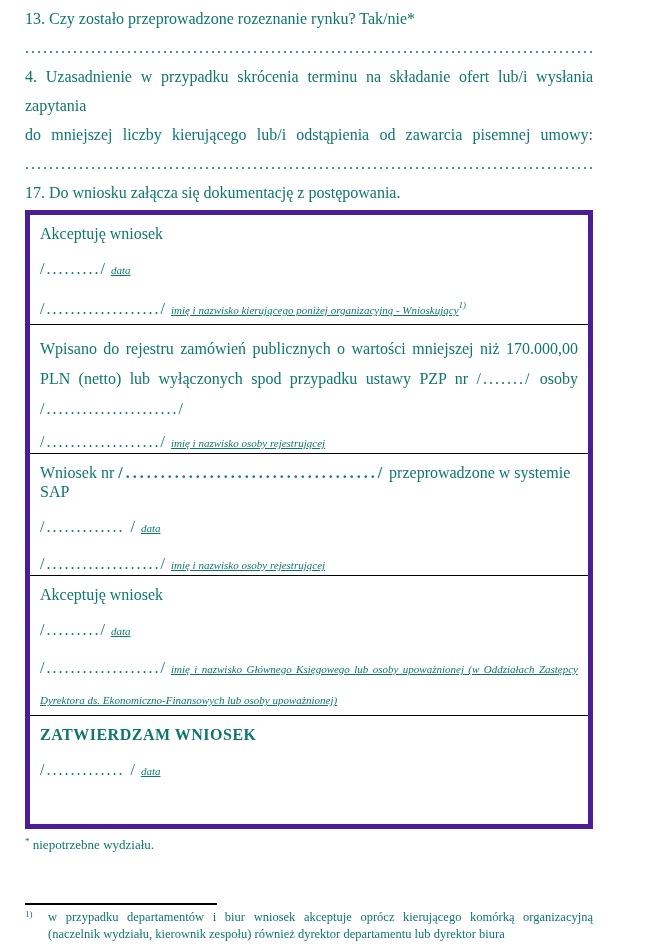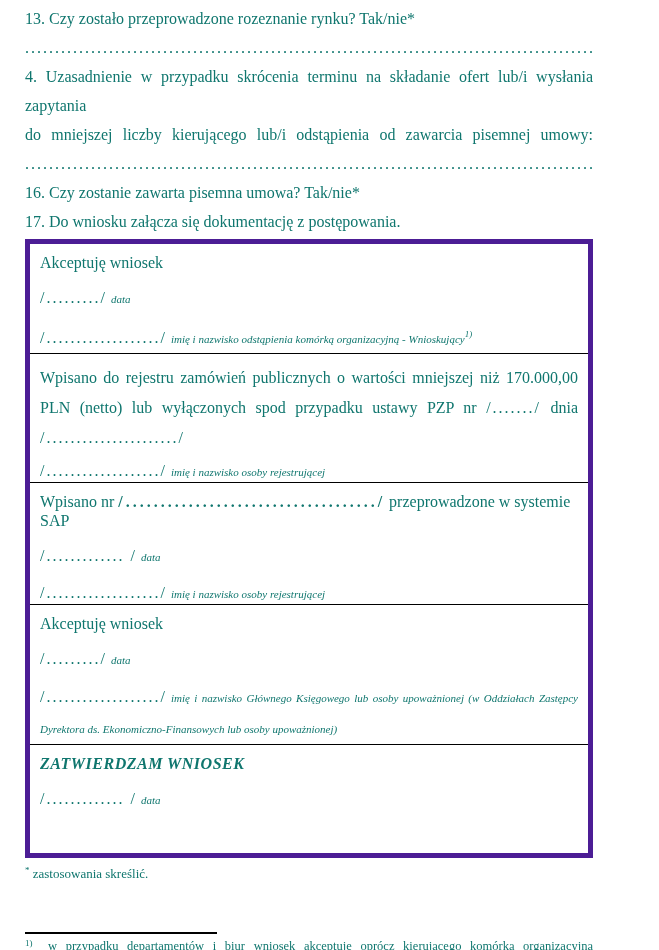--- a/index.html
+++ b/index.html
@@ -32,26 +32,26 @@
     padding:9px 10px 0 10px;
     font-size:16px;
   }
   .trow:last-child { border-bottom:none; }
   .r1 { min-height:110px; }
   .r2 { min-height:101px; }
   .r3 { min-height:102px; }
   .r4 { min-height:134px; }
   .r5 { min-height:108px; }
   .row-title { font-size:16px; line-height:19px; }
-  .row-title.bold { font-weight:bold; letter-spacing:0.5px;font-style:italic; }
+  .row-title.bold { font-weight:bold; letter-spacing:0.5px; }
   .cell-text { line-height:30px; }
   .sig { margin-top:16px; line-height:19px; }
   .sig .blank { letter-spacing:2px; }
   .small {
-    font-size:11px; font-style:italic; margin-left:4px;
+    font-size:11px; font-style:italic; margin-left:4px;text-decoration:underline;
   }
   .sup {
     font-size:9px; font-style:italic; vertical-align:super;
   }
   .bold-dots { font-weight:bold; letter-spacing:3px; }
   .sig.name4 { line-height:29px; margin-top:12px; text-align:justify; }
   .note { margin-top:4px; font-size:13px; line-height:17px; }
   .note .note-sup { font-size:9px; vertical-align:super; }
   .footnote-sep {
     margin-top:50px;
@@ -78,47 +78,46 @@
   <div class="para">13. Czy zostało przeprowadzone rozeznanie rynku? Tak/nie*</div>
 
   <div class="dotline">..................................................................................................................................</div>
 
   <div class="para fill">
     <span>4. Uzasadnienie w przypadku skrócenia terminu na składanie ofert lub/i wysłania zapytania</span><br>
     <span>do mniejszej liczby kierującego lub/i odstąpienia od zawarcia pisemnej umowy:</span>
   </div>
   <div class="dotline">..................................................................................................................................</div>
 
-  <div class="para">16. Czy zostanie zawarta pisemna umowa? Tak/nie*</div>
   <div class="para">17. Do wniosku załącza się dokumentację z postępowania.</div>
 
   <div class="form-table">
 
     <div class="trow r1">
       <div class="row-title">Akceptuję wniosek</div>
       <div class="sig">
         <span class="blank">/........./</span><span class="small">data</span>
       </div>
       <div class="sig">
-        <span class="blank">/.................../</span><span class="small">imię i nazwisko odstąpienia komórką organizacyjną - Wnioskujący</span><span class="sup">1)</span>
+        <span class="blank">/.................../</span><span class="small">imię i nazwisko kierującego poniżej organizacyjną - Wnioskujący</span><span class="sup">1)</span>
       </div>
     </div>
 
     <div class="trow r2">
       <div class="cell-text just">
-        <span>Wpisano do rejestru zamówień publicznych o wartości mniejszej niż 170.000,00 PLN (netto) lub wyłączonych spod przypadku ustawy PZP nr </span><span class="dots">/......./</span><span> dnia </span><span class="dots">/....................../</span>
+        <span>Wpisano do rejestru zamówień publicznych o wartości mniejszej niż 170.000,00 PLN (netto) lub wyłączonych spod przypadku ustawy PZP nr </span><span class="dots">/......./</span><span> osoby </span><span class="dots">/....................../</span>
       </div>
       <div class="sig" style="margin-top:8px;">
         <span class="blank">/.................../</span><span class="small">imię i nazwisko osoby rejestrującej</span>
       </div>
     </div>
 
     <div class="trow r3">
       <div class="row-title">
-        <span>Wpisano nr </span><span class="bold-dots">/..................................../</span><span> przeprowadzone w systemie SAP</span>
+        <span>Wniosek nr </span><span class="bold-dots">/..................................../</span><span> przeprowadzone w systemie SAP</span>
       </div>
       <div class="sig">
         <span class="blank">/............. /</span><span class="small">data</span>
       </div>
       <div class="sig">
         <span class="blank">/.................../</span><span class="small">imię i nazwisko osoby rejestrującej</span>
       </div>
     </div>
 
     <div class="trow r4">
@@ -134,21 +133,21 @@
     <div class="trow r5">
       <div class="row-title bold">ZATWIERDZAM WNIOSEK</div>
       <div class="sig">
         <span class="blank">/............. /</span><span class="small">data</span>
       </div>
     </div>
 
   </div>
 
   <div class="note">
-    <span class="note-sup">*</span><span> zastosowania skreślić.</span>
+    <span class="note-sup">*</span><span> niepotrzebne wydziału.</span>
   </div>
 
   <div class="footnote-sep"></div>
   <div class="footnote">
     <span class="fn-mark">1)</span>
     <span class="fn-text">w przypadku departamentów i biur wniosek akceptuje oprócz kierującego komórką organizacyjną (naczelnik wydziału, kierownik zespołu) również dyrektor departamentu lub dyrektor biura</span>
   </div>
 
 </div>
 

